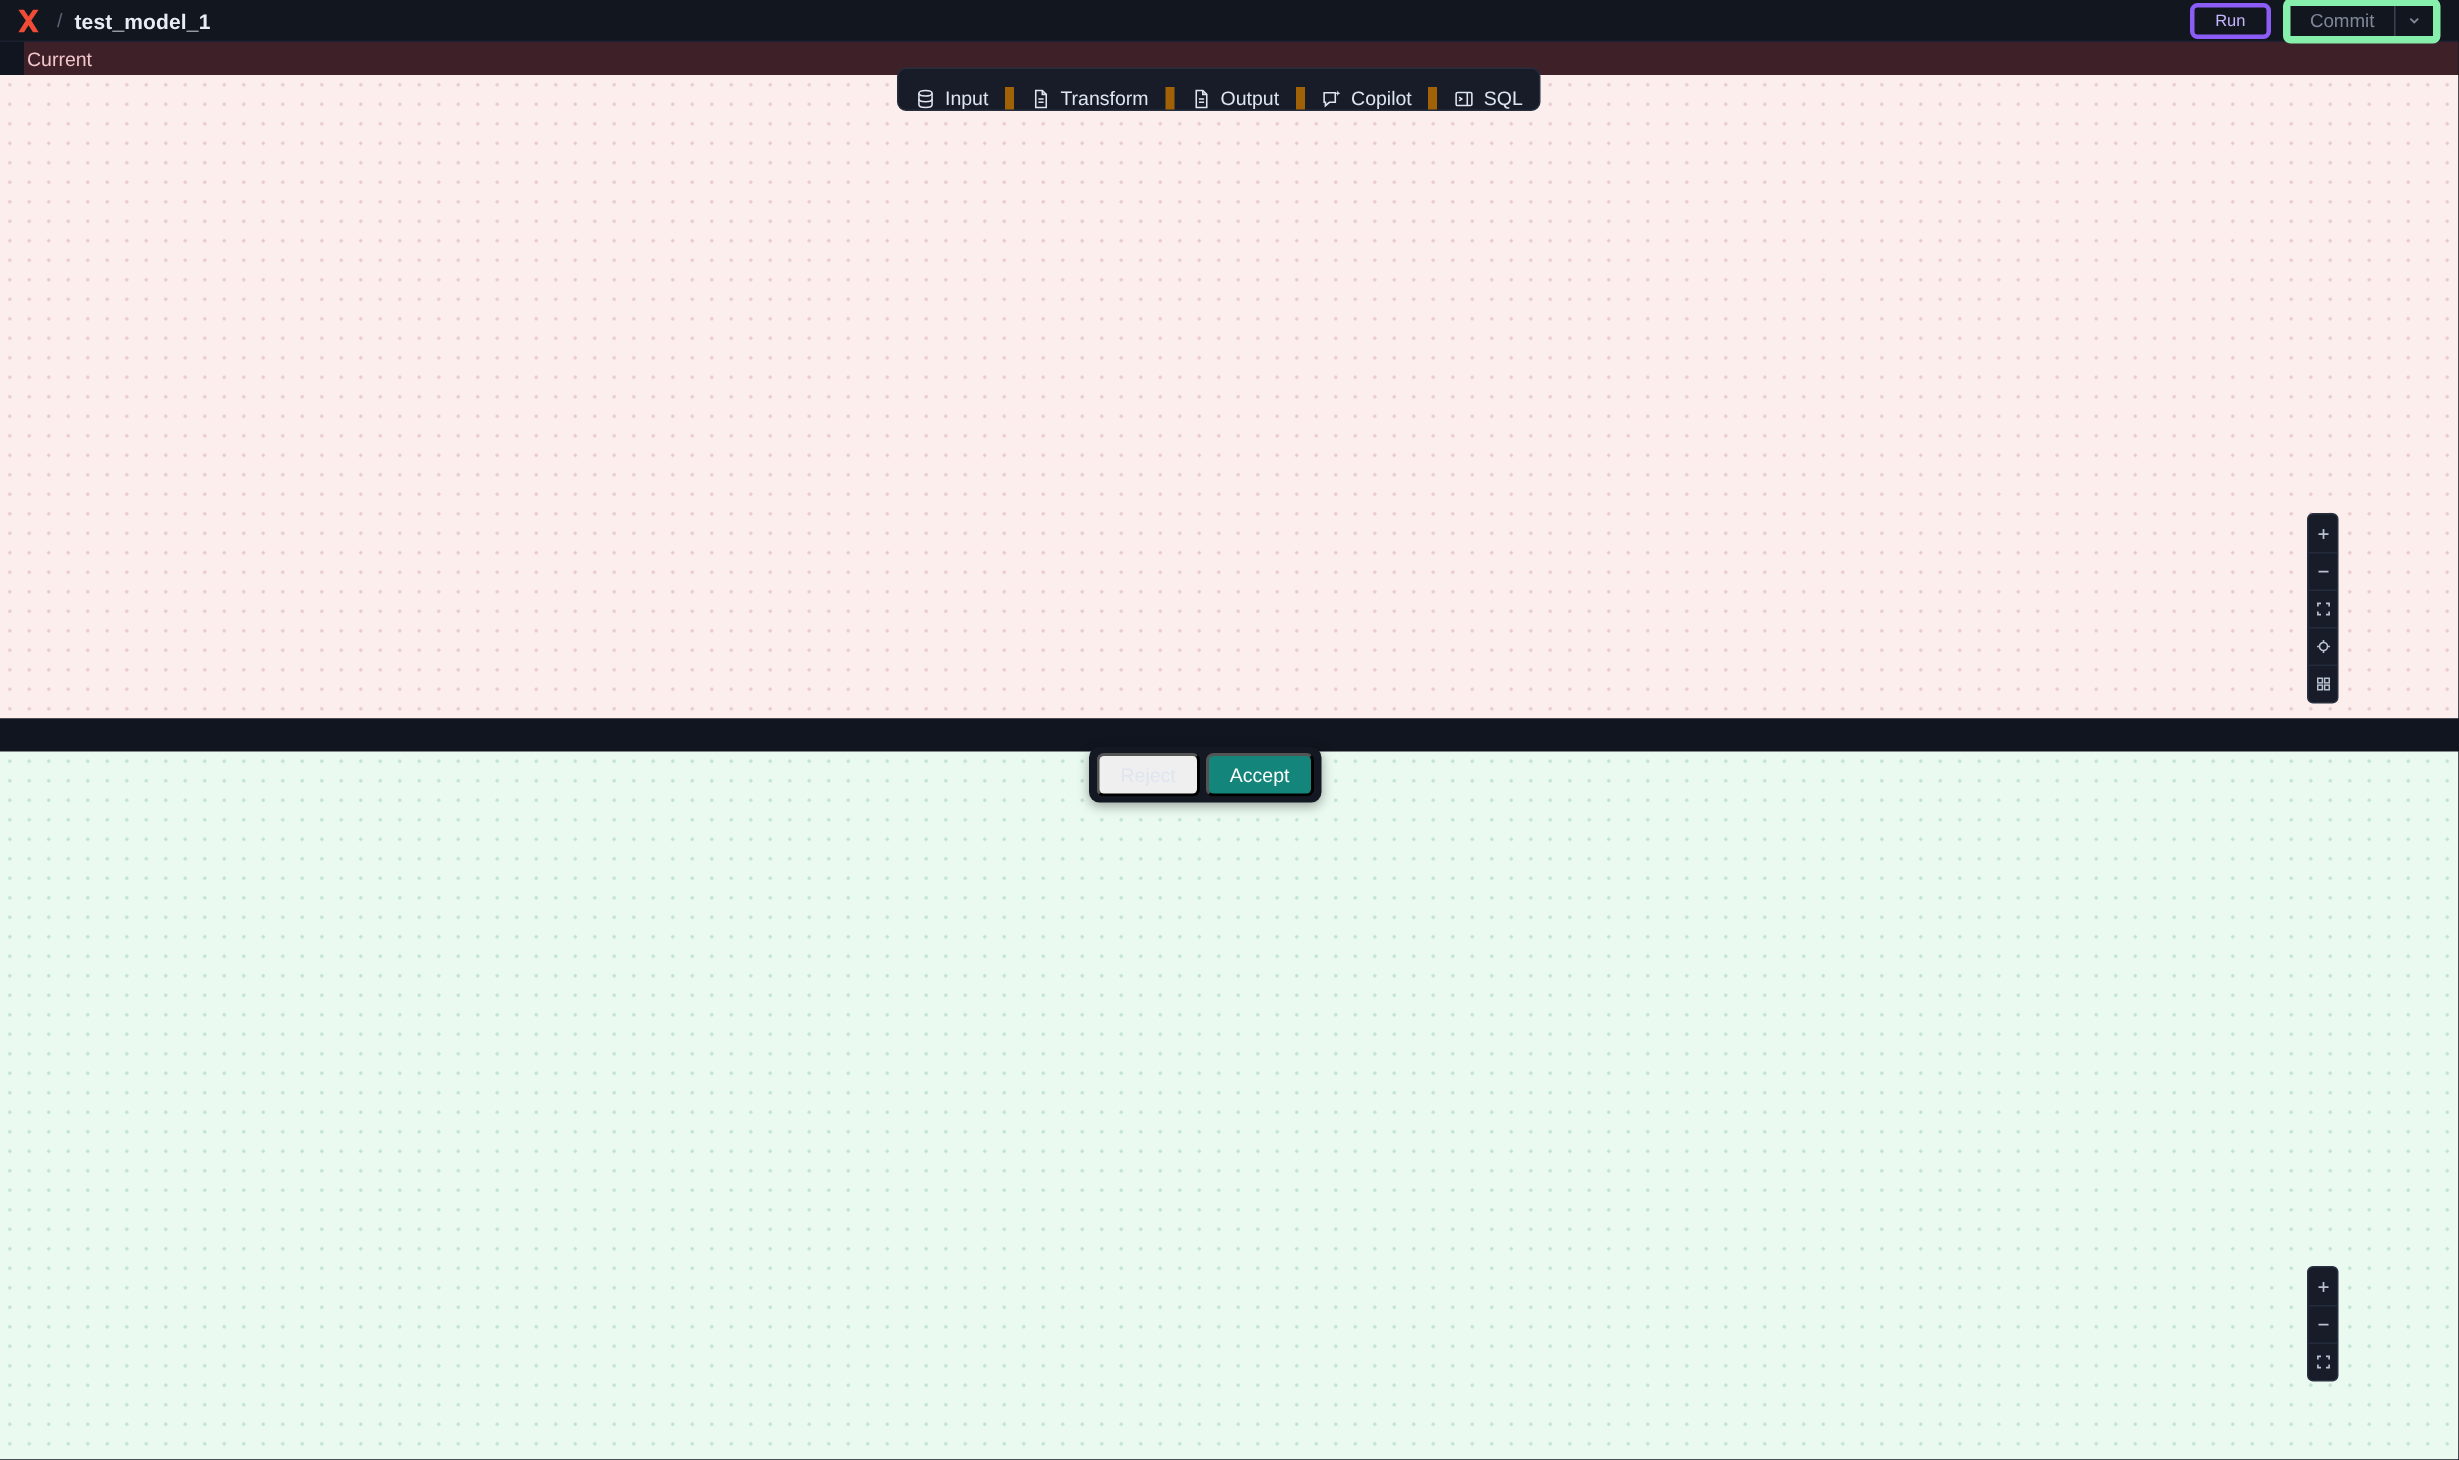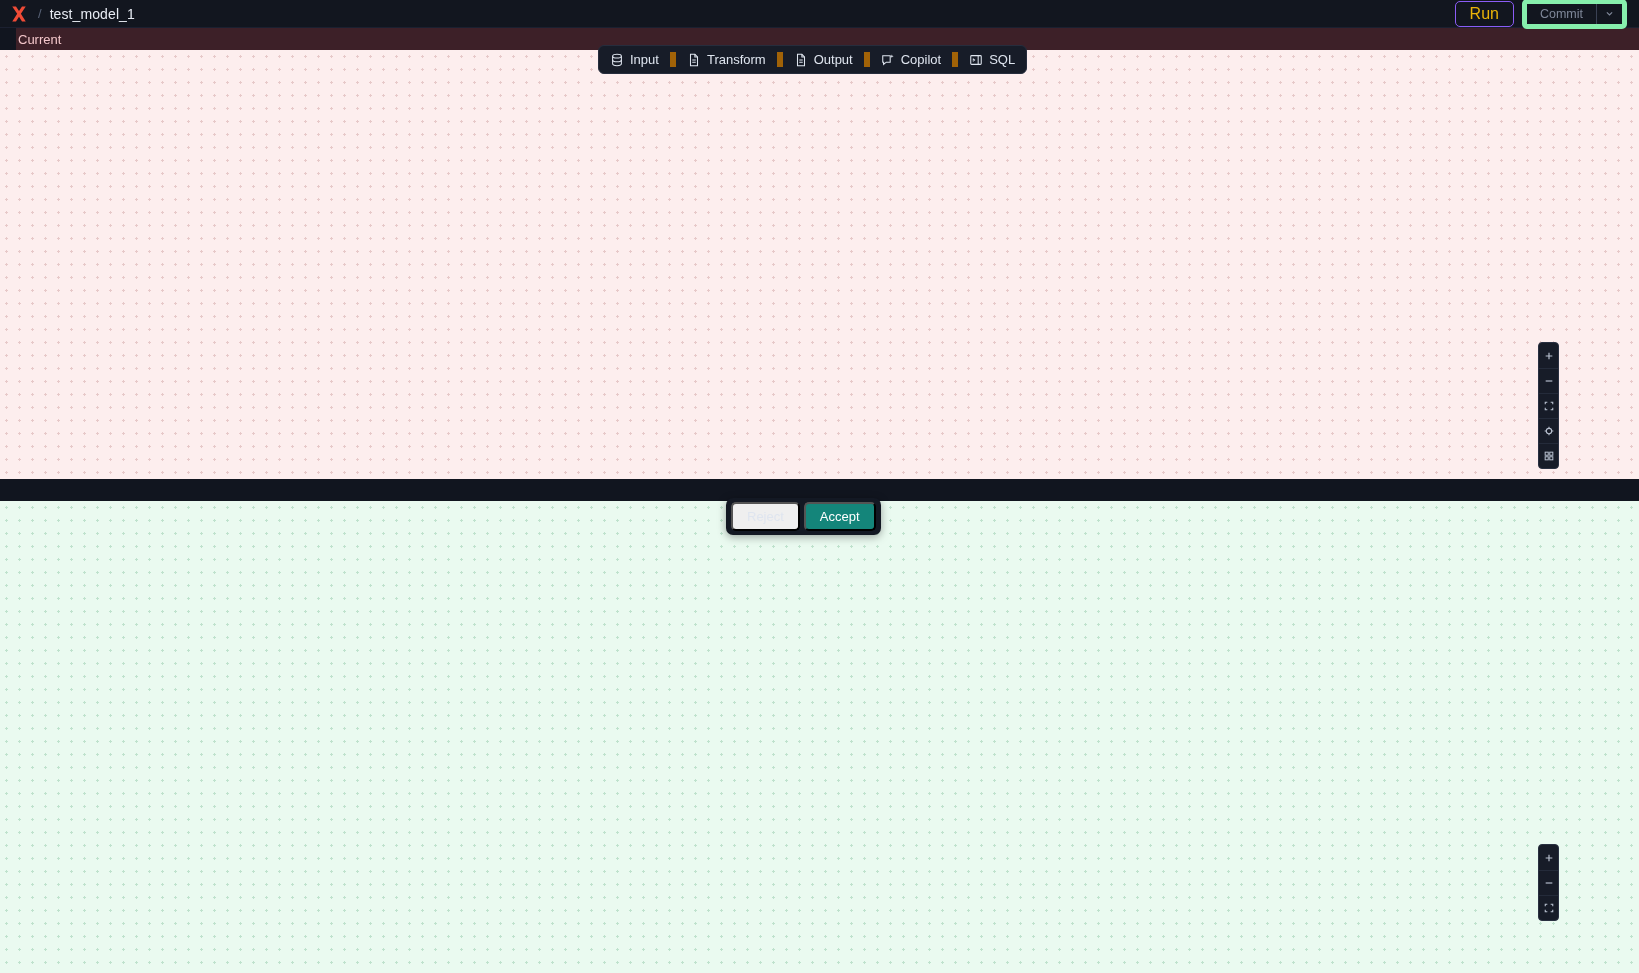--- a/index.html
+++ b/index.html
@@ -13,25 +13,25 @@
 
   
   .topbar {
     position: absolute; left: 0; top: 0; width: 1639px; height: 28px;
     background: #12161f; display: flex; align-items: center;
     padding: 0 8px; z-index: 60;
     border-bottom: 1px solid #1b2030;
   }
   .logo { width: 22px; height: 22px; display: flex; align-items: center; justify-content: center; margin-right: 6px; }
   .bc-sep { color: #5a6478; font-size: 13px; margin: 0 8px 0 2px; }
-  .bc-title { color: #e8ecf4; font-size: 14px; font-weight: normal; letter-spacing: .1px; }
+  .bc-title { color: #e8ecf4; font-size: 14px; font-weight: bold; letter-spacing: .1px; }
   .topbar-right { margin-left: auto; display: flex; align-items: center; gap: 8px; padding-right: 4px; }
   .btn-run {
-    border: 1px solid #8b5cf6; border-radius: 5px; color: #eab308;
-    font-size: 16px; padding: 3px 14px; background: transparent;
+    border: 3px solid #8b5cf6; border-radius: 5px; color: #c4b5fd;
+    font-size: 11px; padding: 3px 14px; background: transparent;
   }
   .commit-group { display: flex; align-items: stretch; border: 5px solid #86efac; border-radius: 5px; overflow: hidden; }
   .btn-commit { color: #7f8799; font-size: 12.5px; padding: 3px 13px; }
   .commit-caret { border-left: 1px solid #3a4154; color: #7f8799; padding: 3px 8px; font-size: 10px; display: flex; align-items: center; }
 
   
   .pane { position: absolute; left: 0; width: 1639px; overflow: hidden; }
   .pane-current { top: 28px; height: 451px; }
   .pane-new { top: 479px; height: 494px; }
 
@@ -54,21 +54,21 @@
     top: 22px; height: 472px;
     background-color: #eafaf0;
     background-image: radial-gradient(circle, #bfe2cd 1px, transparent 1.1px);
     background-size: 13px 13px;
   }
 
   
   .toolbar {
     position: absolute; left: 598px; top: 45px; height: 29px;
     background: #171c28; border: 1px solid #262d3d; border-radius: 6px;
-    display: flex; align-items: center; z-index: 70;
+    display: flex; align-items: flex-end; z-index: 70;
   }
   .tb-item {
     display: flex; align-items: center; gap: 6px; padding: 0 11px;
     color: #dfe5ef; font-size: 13px; white-space: nowrap;
   }
   .tb-item + .tb-item { border-left: 6px solid #a16207; }
   .tb-ic { width: 14px; height: 14px; display: block; }
 
   
   .decision {

